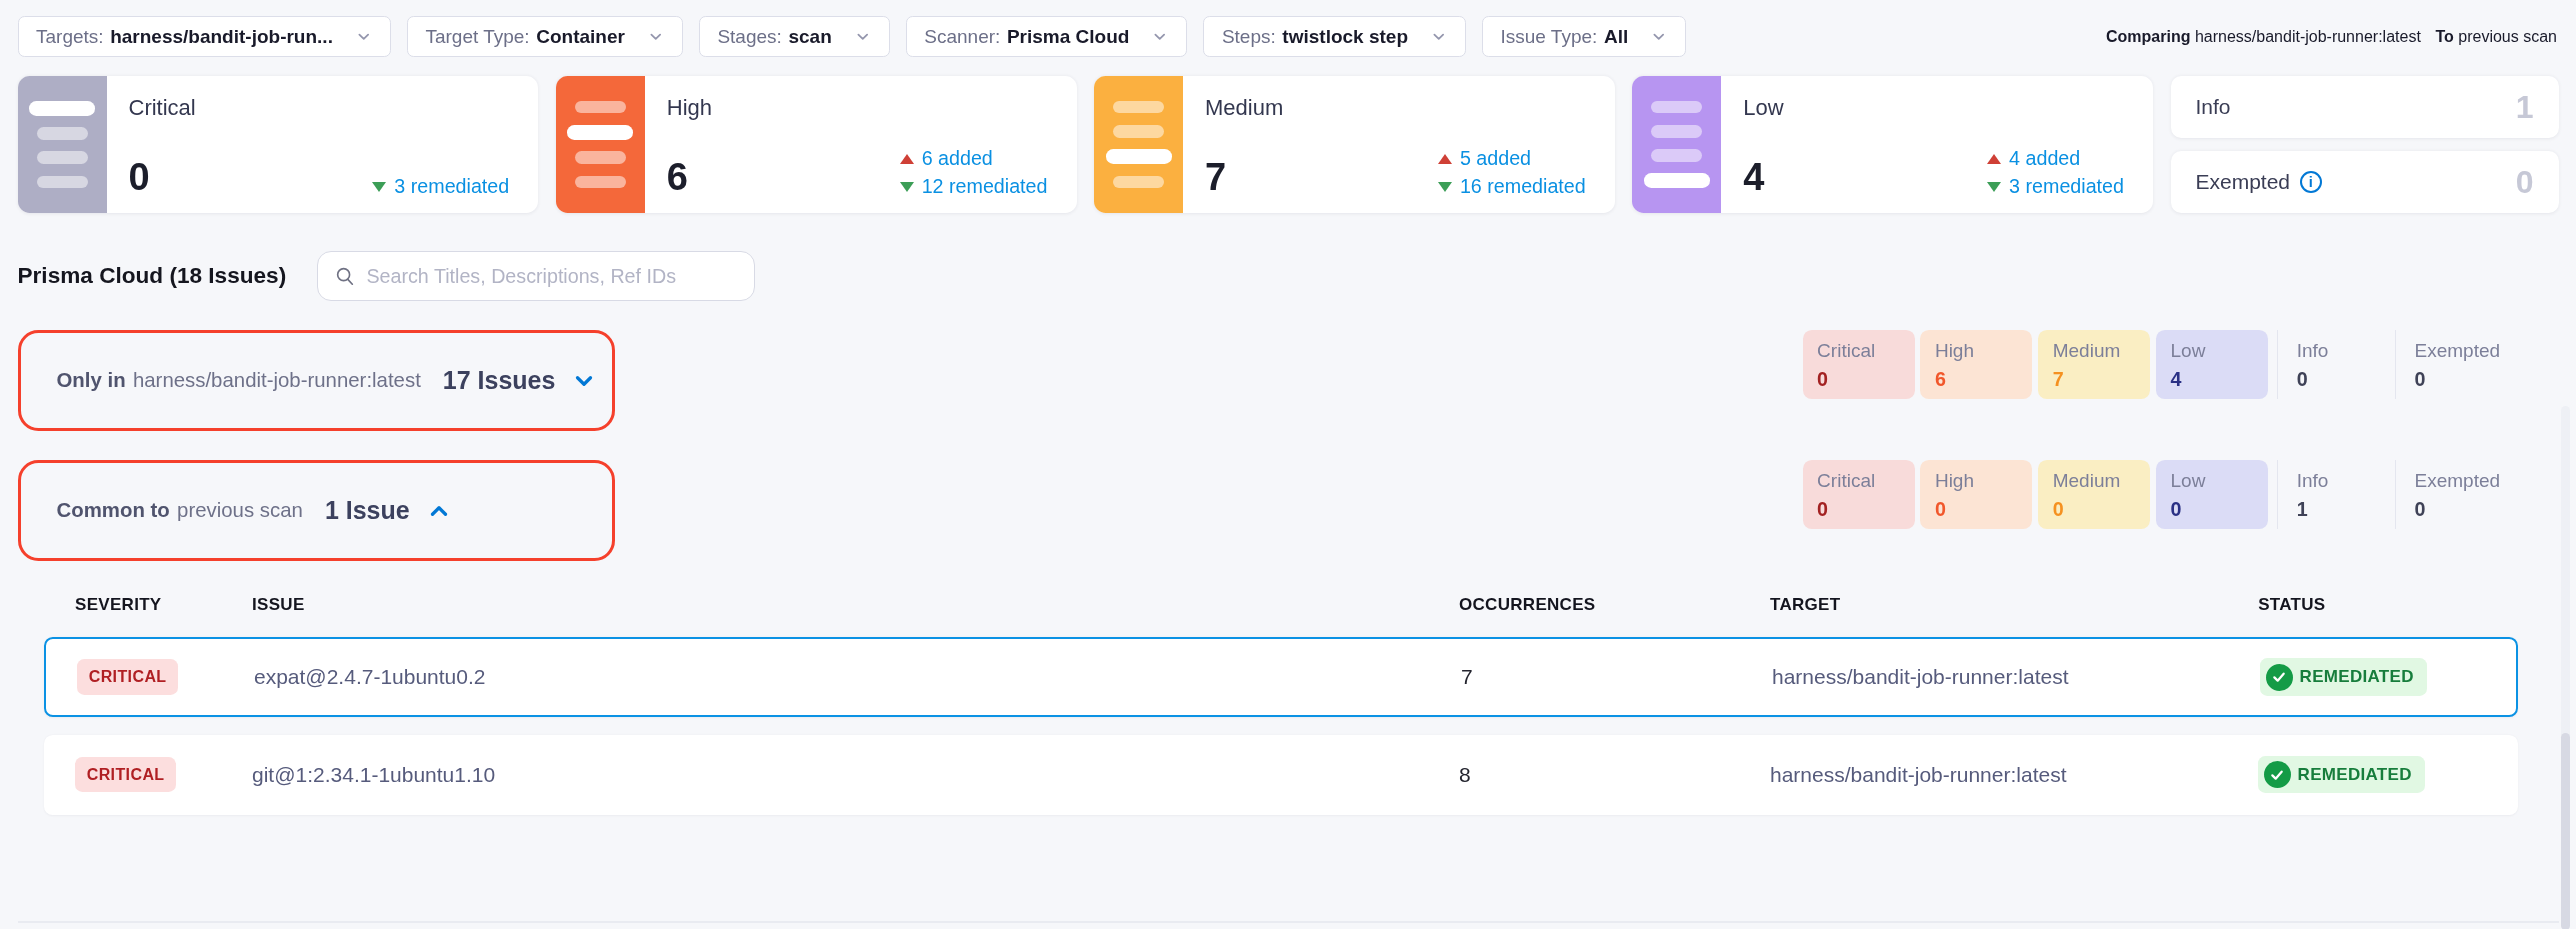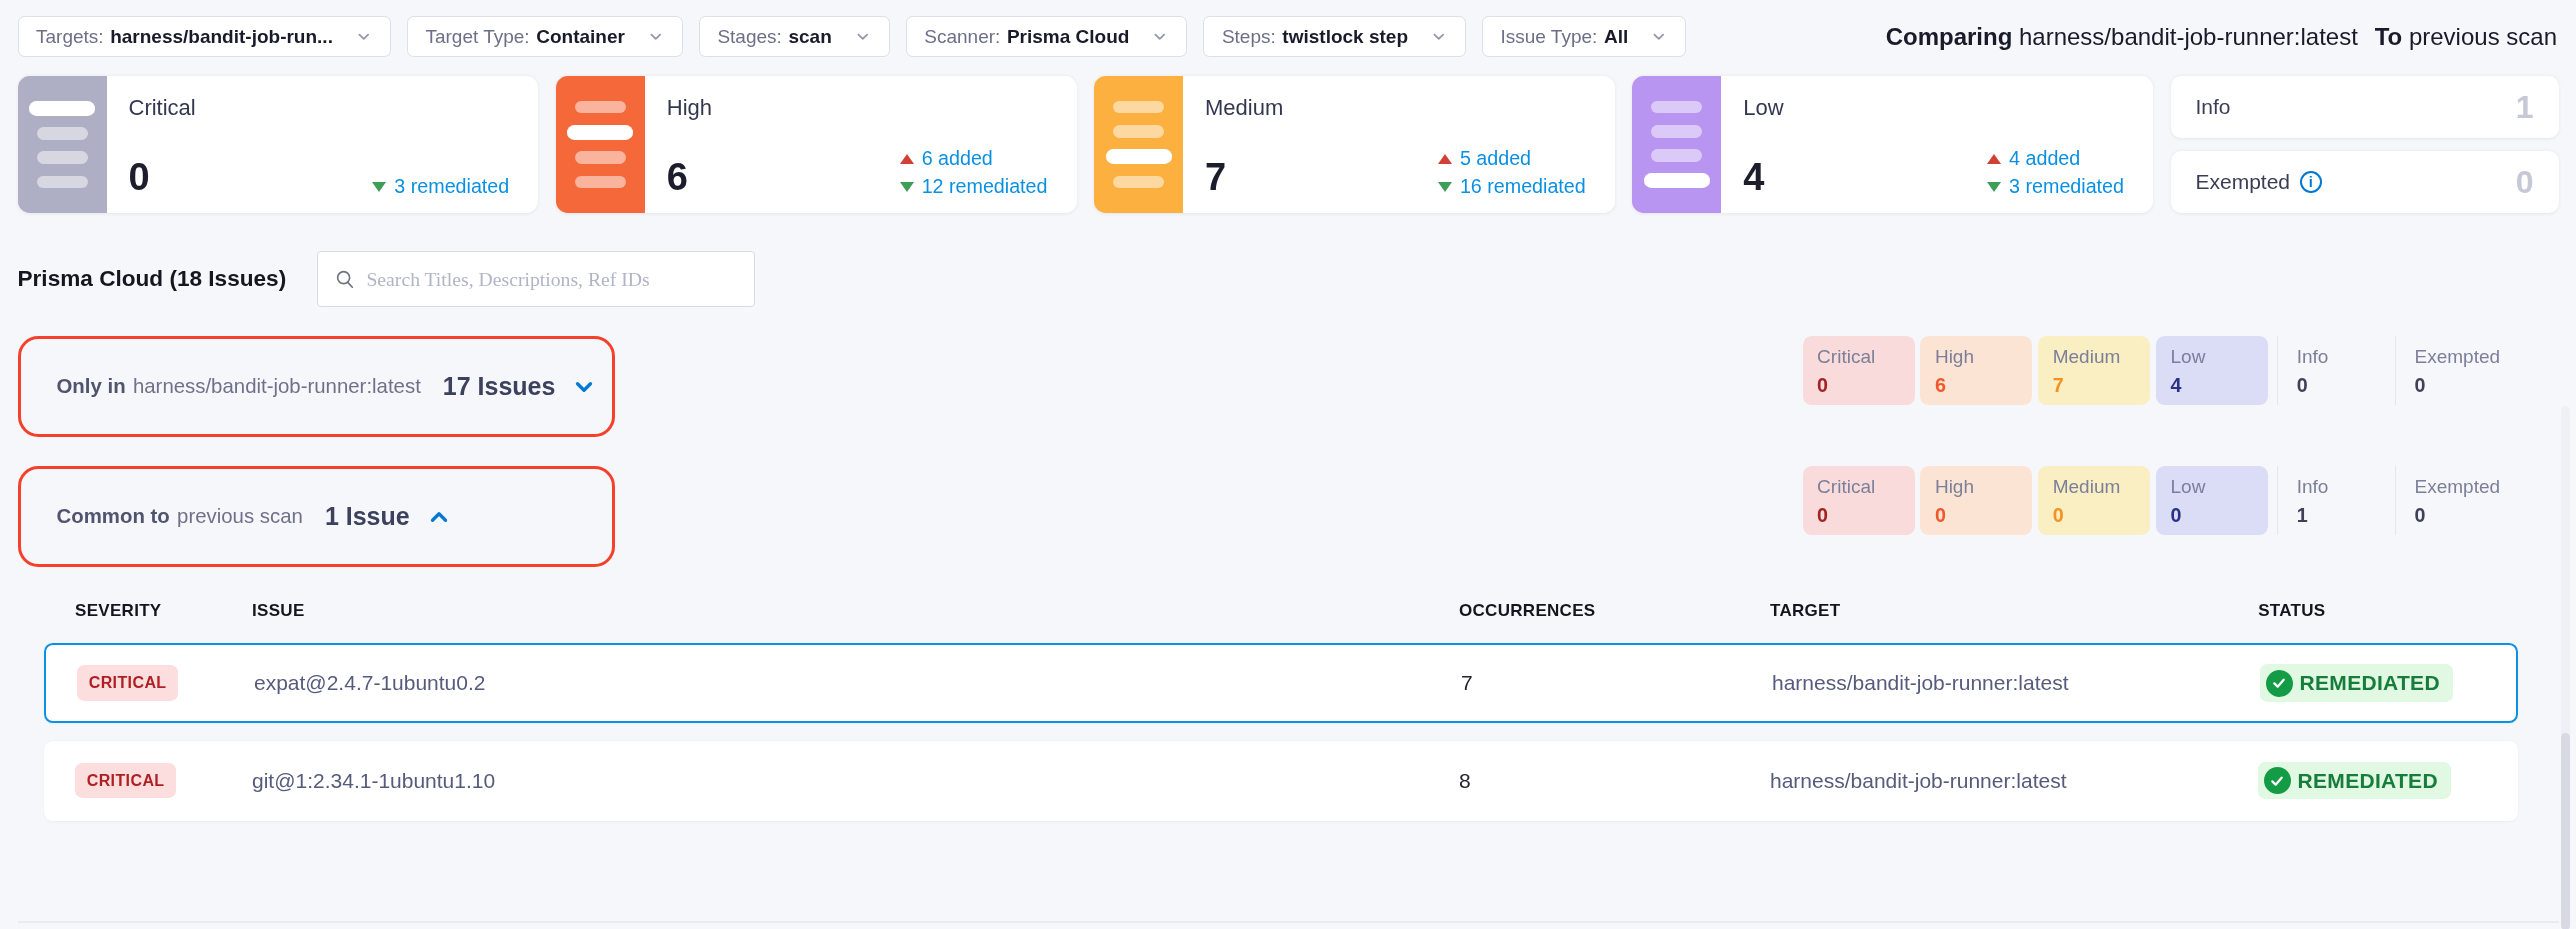--- a/index.html
+++ b/index.html
@@ -8,21 +8,21 @@
     width:2576px; height:930px; position:relative; overflow:hidden;
     background:#f6f7fa; font-family:"Liberation Sans","DejaVu Sans",sans-serif; color:#1c1d2e;
   }
   
   .topbar { display:flex; align-items:center; padding:16px 19px 0 17.5px; }
   .chip { display:flex; align-items:center; height:41px; background:#fff; border:1.5px solid #dcdee9;
           border-radius:6.6px; padding:0 17.5px; margin-right:16px; font-size:19px; cursor:pointer; }
   .chip .lbl { color:#6c6f88; }
   .chip .val { color:#191a2a; font-weight:700; margin-left:6.6px; }
   .chip .chev { margin-left:22px; display:flex; }
-  .comparing { margin-left:auto; font-size:24px; color:#191a2a; white-space:nowrap; }
+  .comparing { margin-left:auto; font-size:16px; color:#191a2a; white-space:nowrap; }
   .comparing .b { font-weight:700; }
   .comparing .sep { display:inline-block; width:10.2px; }
 
   
   .cards { display:flex; gap:17.5px; margin:19px 17.5px 0; height:137px; }
   .sev-card { flex:1; background:#fff; border-radius:11.7px; box-shadow:0 0.7px 3.6px rgba(35,36,60,.08);
               display:flex; overflow:hidden; position:relative; }
   .sev-ink { width:89px; flex:none; display:flex; flex-direction:column; justify-content:center;
              align-items:center; gap:11.7px; }
   .ink-critical { background:#aeaec5; } .ink-high { background:#f4683a; }
@@ -44,22 +44,22 @@
                display:flex; align-items:center; padding:0 25px; }
   .mini-label { font-size:21px; color:#3a3d55; display:flex; align-items:center; gap:9.5px; }
   .mini-count { margin-left:auto; font-size:32px; font-weight:700; color:#c6c8d6; }
   .info-i { width:22.6px; height:22.6px; border:2.2px solid #0278d5; border-radius:50%; color:#0278d5;
             font-size:14.6px; font-weight:700; display:flex; align-items:center; justify-content:center; }
   .info-i::after { content:"i"; }
 
   
   .section-head { display:flex; align-items:center; margin:38px 17.5px 0; }
   .sec-title { font-size:22.6px; font-weight:700; color:#15161f; }
-  .search { width:438px; height:56px; margin-left:31px; background:#fff; border:1.5px solid #d8dae5;
-            border-radius:4px; display:flex; align-items:center; padding:0 16px;font-family:Liberation Serif, serif; }
+  .search { width:438px; height:50px; margin-left:31px; background:#fff; border:1.5px solid #d8dae5;
+            border-radius:14px; display:flex; align-items:center; padding:0 16px; }
   .search input { border:none; outline:none; flex:1; font-size:19.7px; color:#33344a; background:transparent;
                   margin-left:10.2px; font-family:inherit; }
   .search input::placeholder { color:#b2b4c5; }
 
   
   .group { display:flex; align-items:flex-start; margin:29px 17.5px 0; }
   .anno { width:597px; height:101px; border:3.6px solid #f5402c; border-radius:20.4px;
           display:flex; align-items:center; padding-left:36px; cursor:pointer; background:transparent; }
   .g-prefix { font-size:20.4px; font-weight:700; color:#50546e; }
   .g-scope { font-size:20.4px; color:#6e7189; margin-left:7.3px; }
@@ -91,21 +91,21 @@
          margin-bottom:17.5px; cursor:pointer; }
   .row.selected { border:2.2px solid #0b92e4; }
   .badge-crit { display:inline-block; background:#fcdede; color:#b01f23; font-size:16px; font-weight:800;
                 letter-spacing:0.4px; padding:8.8px 11.7px; border-radius:7.3px; }
   .cell.iss, .cell.tgt { font-size:21px; color:#565b7c; }
   .cell.occ { font-size:21px; color:#23242e; }
   .badge-rem { display:inline-flex; align-items:center; gap:6.6px; background:#e1f8e3; border-radius:7.3px;
                padding:5.1px 13px 5.1px 5.8px; }
   .rem-ic { width:27px; height:27px; border-radius:50%; background:#149b46; display:flex;
             align-items:center; justify-content:center; flex:none; }
-  .rem-tx { font-size:21px; font-weight:800; color:#177d3c; letter-spacing:0.3px; }
+  .rem-tx { font-size:17px; font-weight:800; color:#177d3c; letter-spacing:0.3px; }
 
   
   .bottom-line { position:absolute; left:17.5px; right:17.5px; top:921px; height:1.5px; background:#e9ebf1; }
   .scrollbar { position:absolute; right:5.8px; top:406px; bottom:0; width:9.5px; }
   .sb-track { position:absolute; left:0; right:0; top:0; bottom:0; background:#eef0f5; border-radius:5.1px; }
   .sb-thumb { position:absolute; left:0; right:0; top:327px; bottom:0; background:#d7d9e3; border-radius:5.1px; }
 </style>
 </head>
 <body>
 

